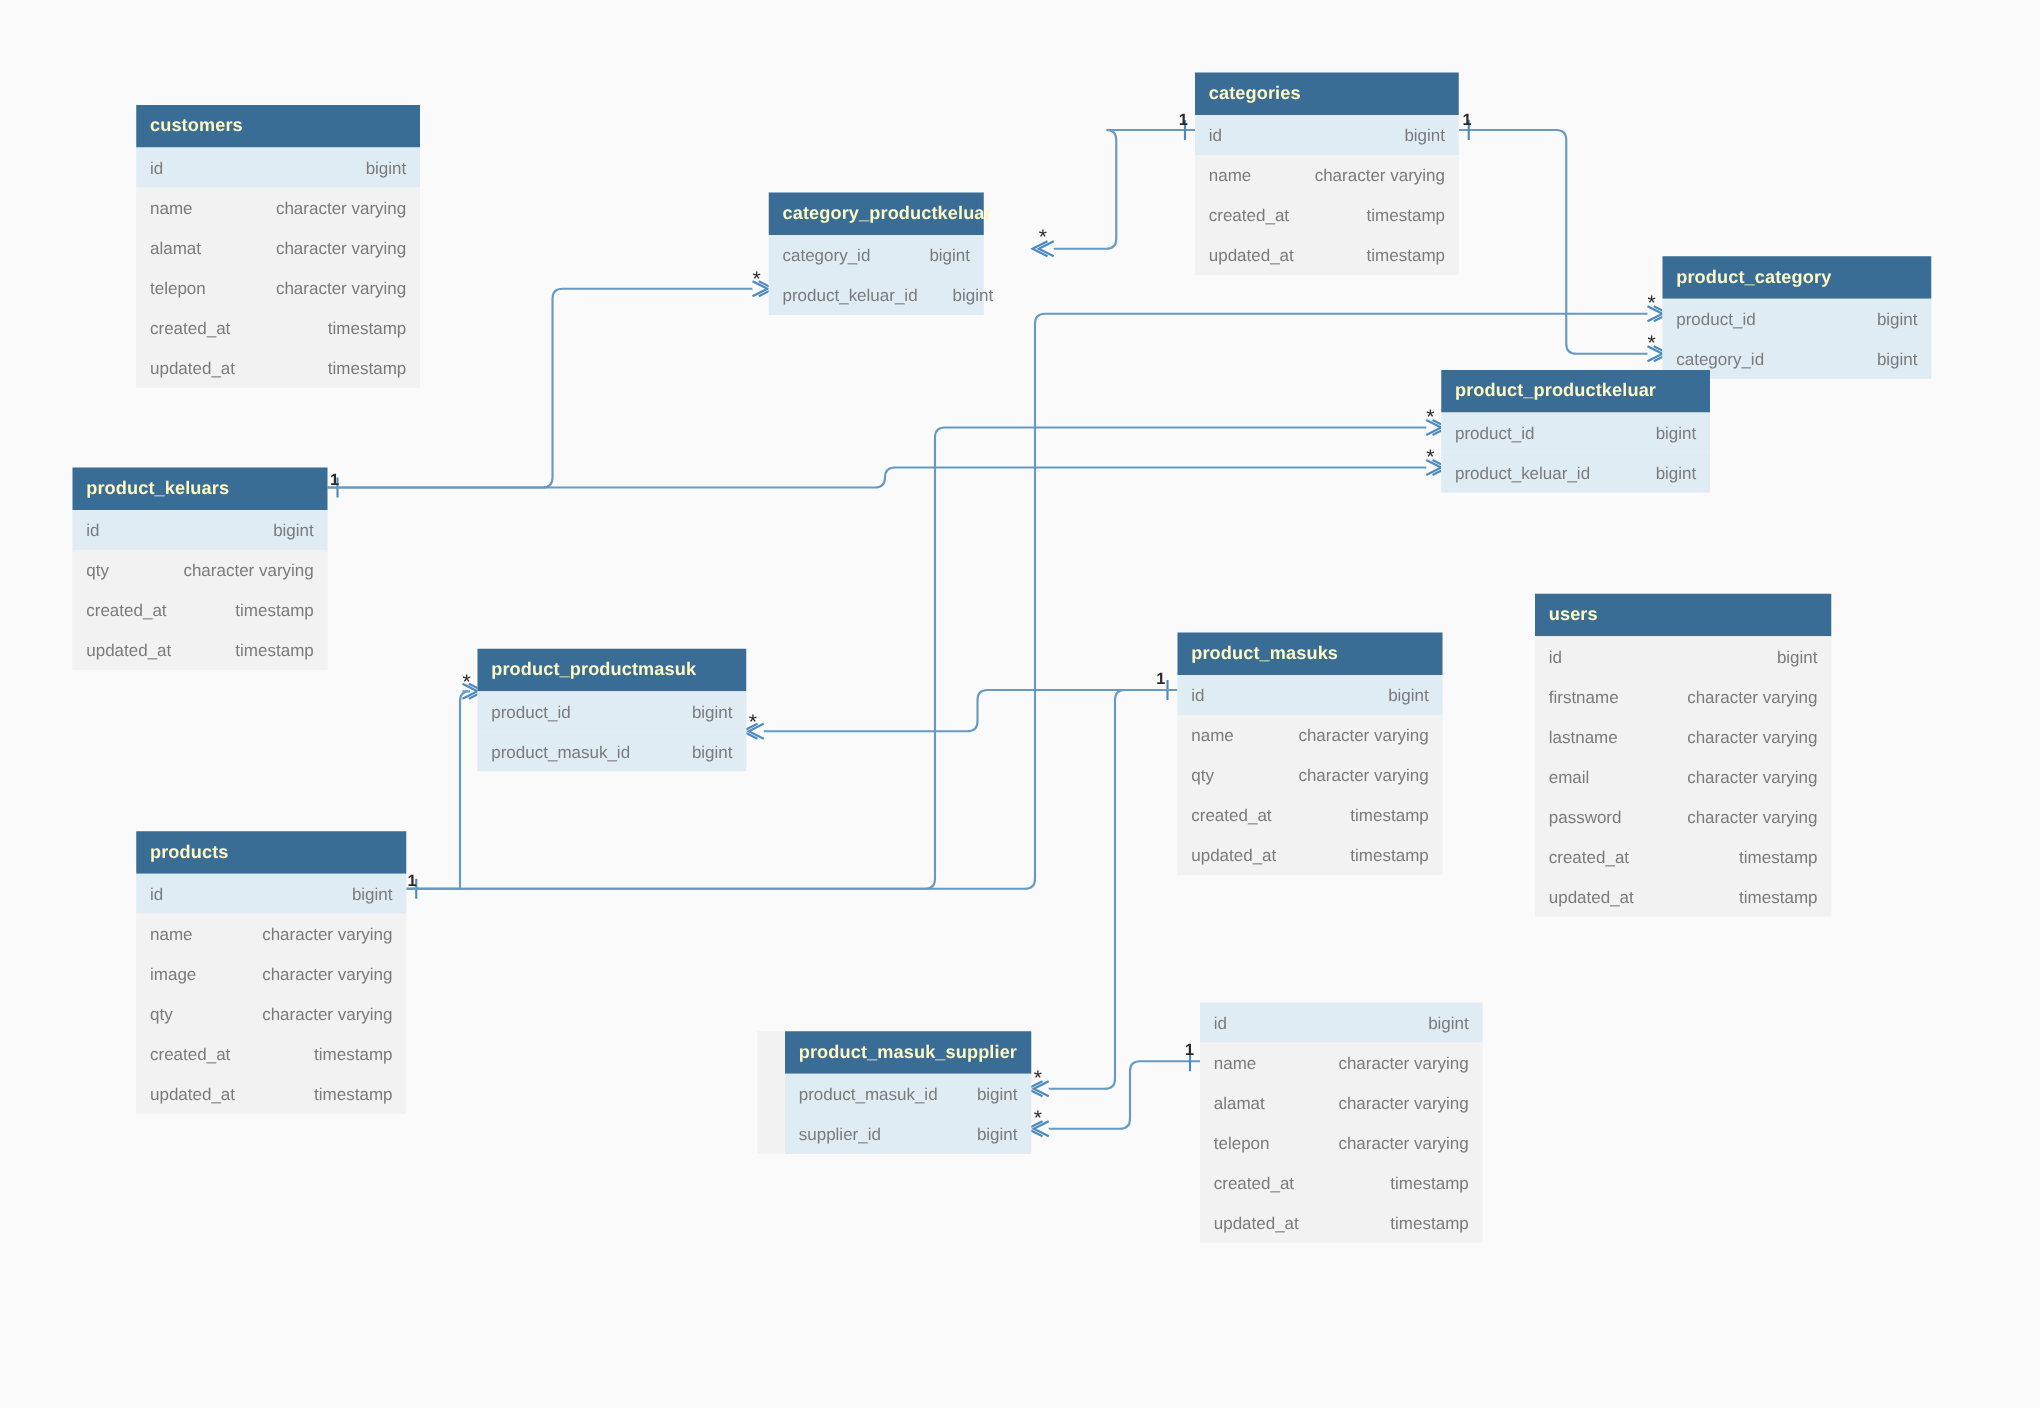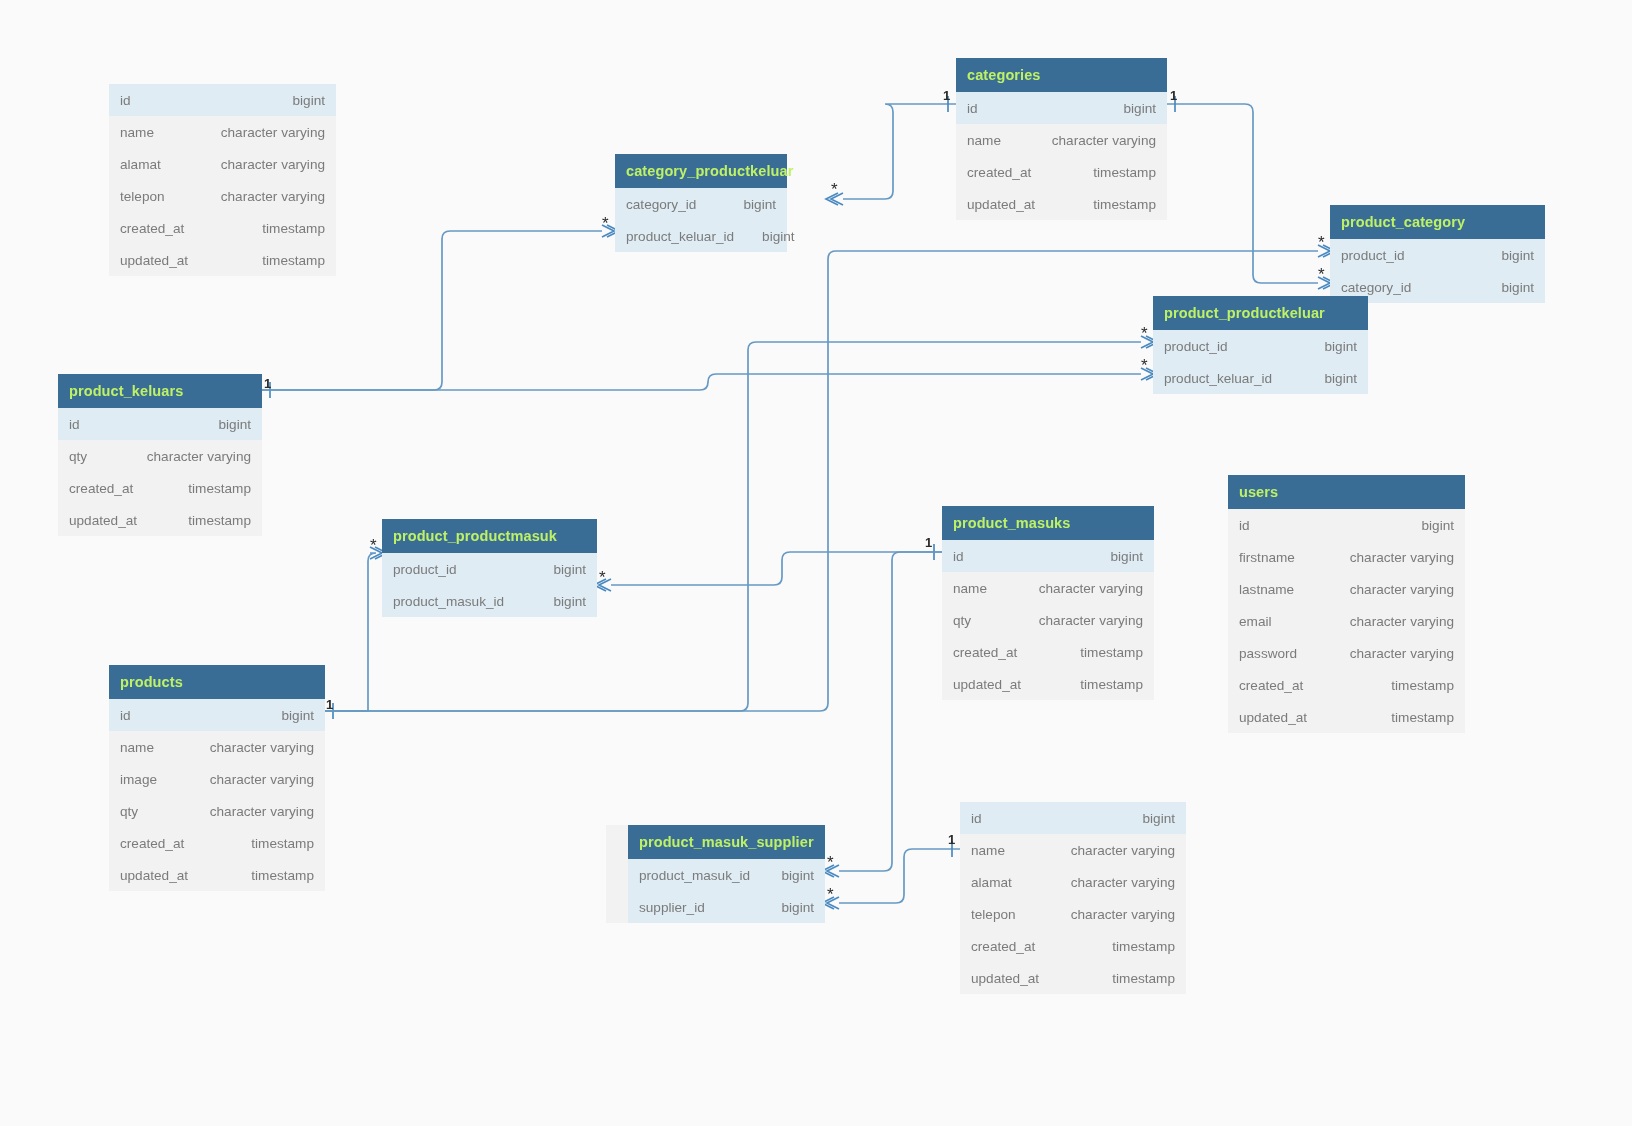--- a/index.html
+++ b/index.html
@@ -17,21 +17,21 @@
     overflow: hidden;
   }
   .table-box {
     position: absolute;
     background: #f2f2f2;
     box-sizing: border-box;
     z-index: 5;
   }
   .tbl-header {
     background: #3a6d96;
-    color: #bef264;
+    color: #fef9c3;
     font-size: 14.5px;
     font-weight: bold;
     padding: 9px 11px 9px 11px;
     letter-spacing: 0.1px;
     white-space: nowrap;
   }
   .tbl-row {
     display: flex;
     justify-content: space-between;
     align-items: center;
@@ -166,20 +166,21 @@
       <path d="M 960 849 L 912 849 Q 904 849 904 857 L 904 895 Q 904 903 896 903 L 839 903"></path>
       <line class="tick" x1="952" y1="841" x2="952" y2="857"></line>
       <path class="foot" d="M 839 897 L 827 903 L 839 909"></path>
       <path class="foot" d="M 834 897 L 822 903 L 834 909"></path>
     </g>
 
   </svg>
 
   <div id="tables-layer">
       <div class="table-box" style="left: 109px; top: 84px; width: 227px;">
+        <div class="tbl-header">customers</div>
         <div class="tbl-row key">
           <span class="col-name">id</span>
           <span class="col-type">bigint</span>
         </div>
         <div class="tbl-row">
           <span class="col-name">name</span>
           <span class="col-type">character varying</span>
         </div>
         <div class="tbl-row">
           <span class="col-name">alamat</span>

